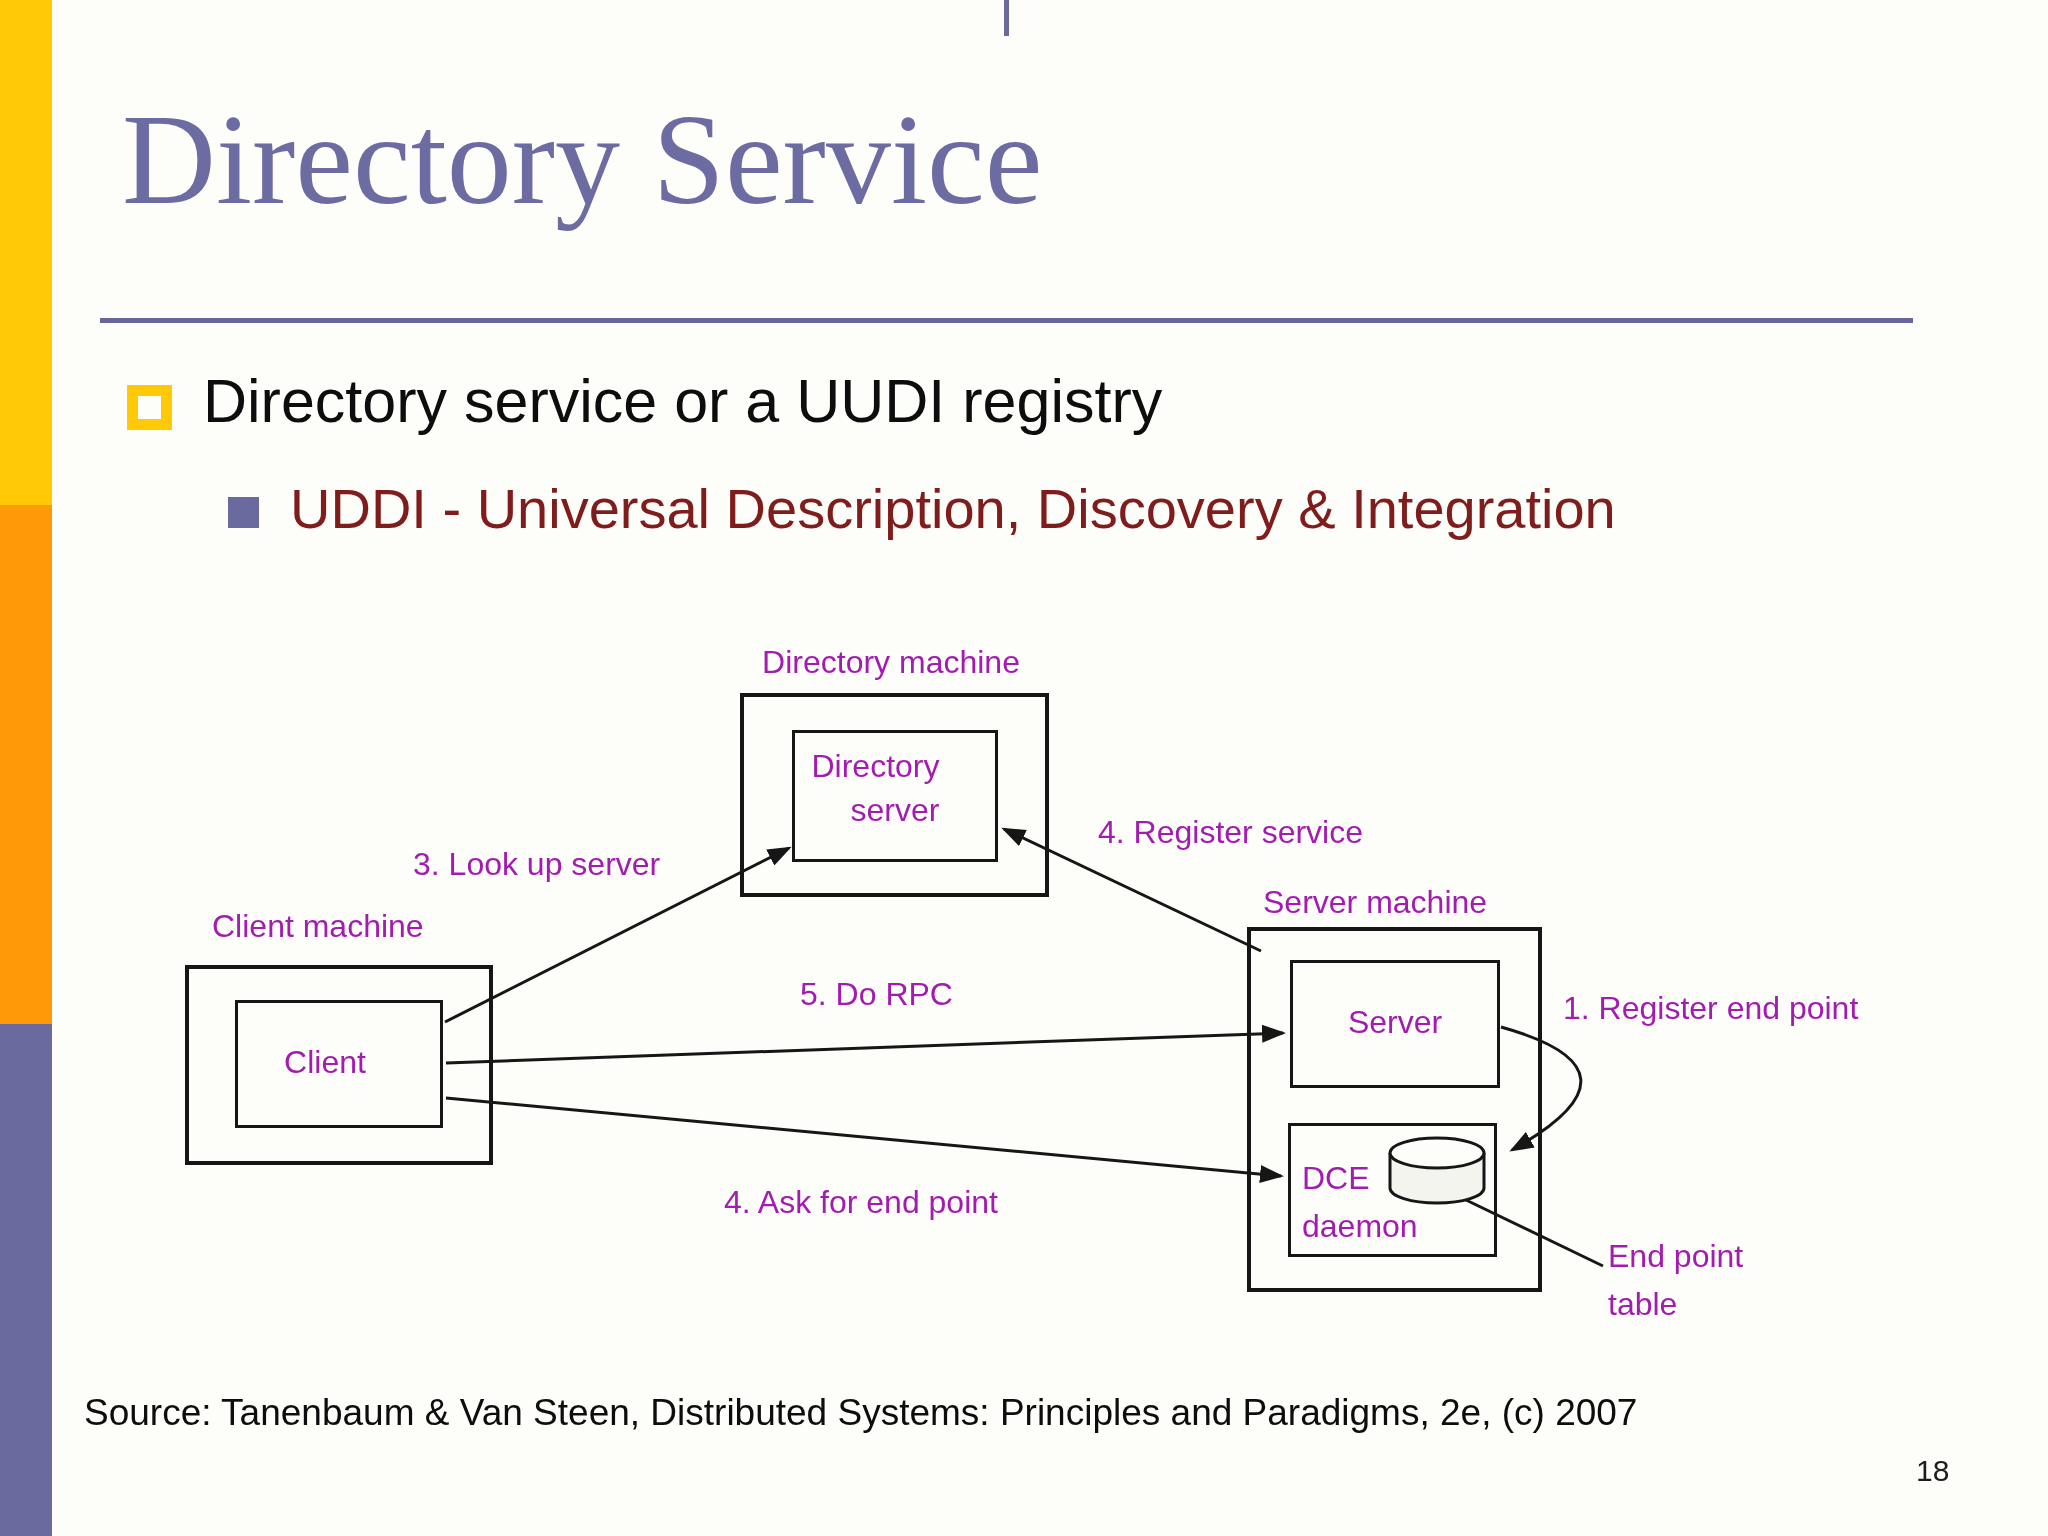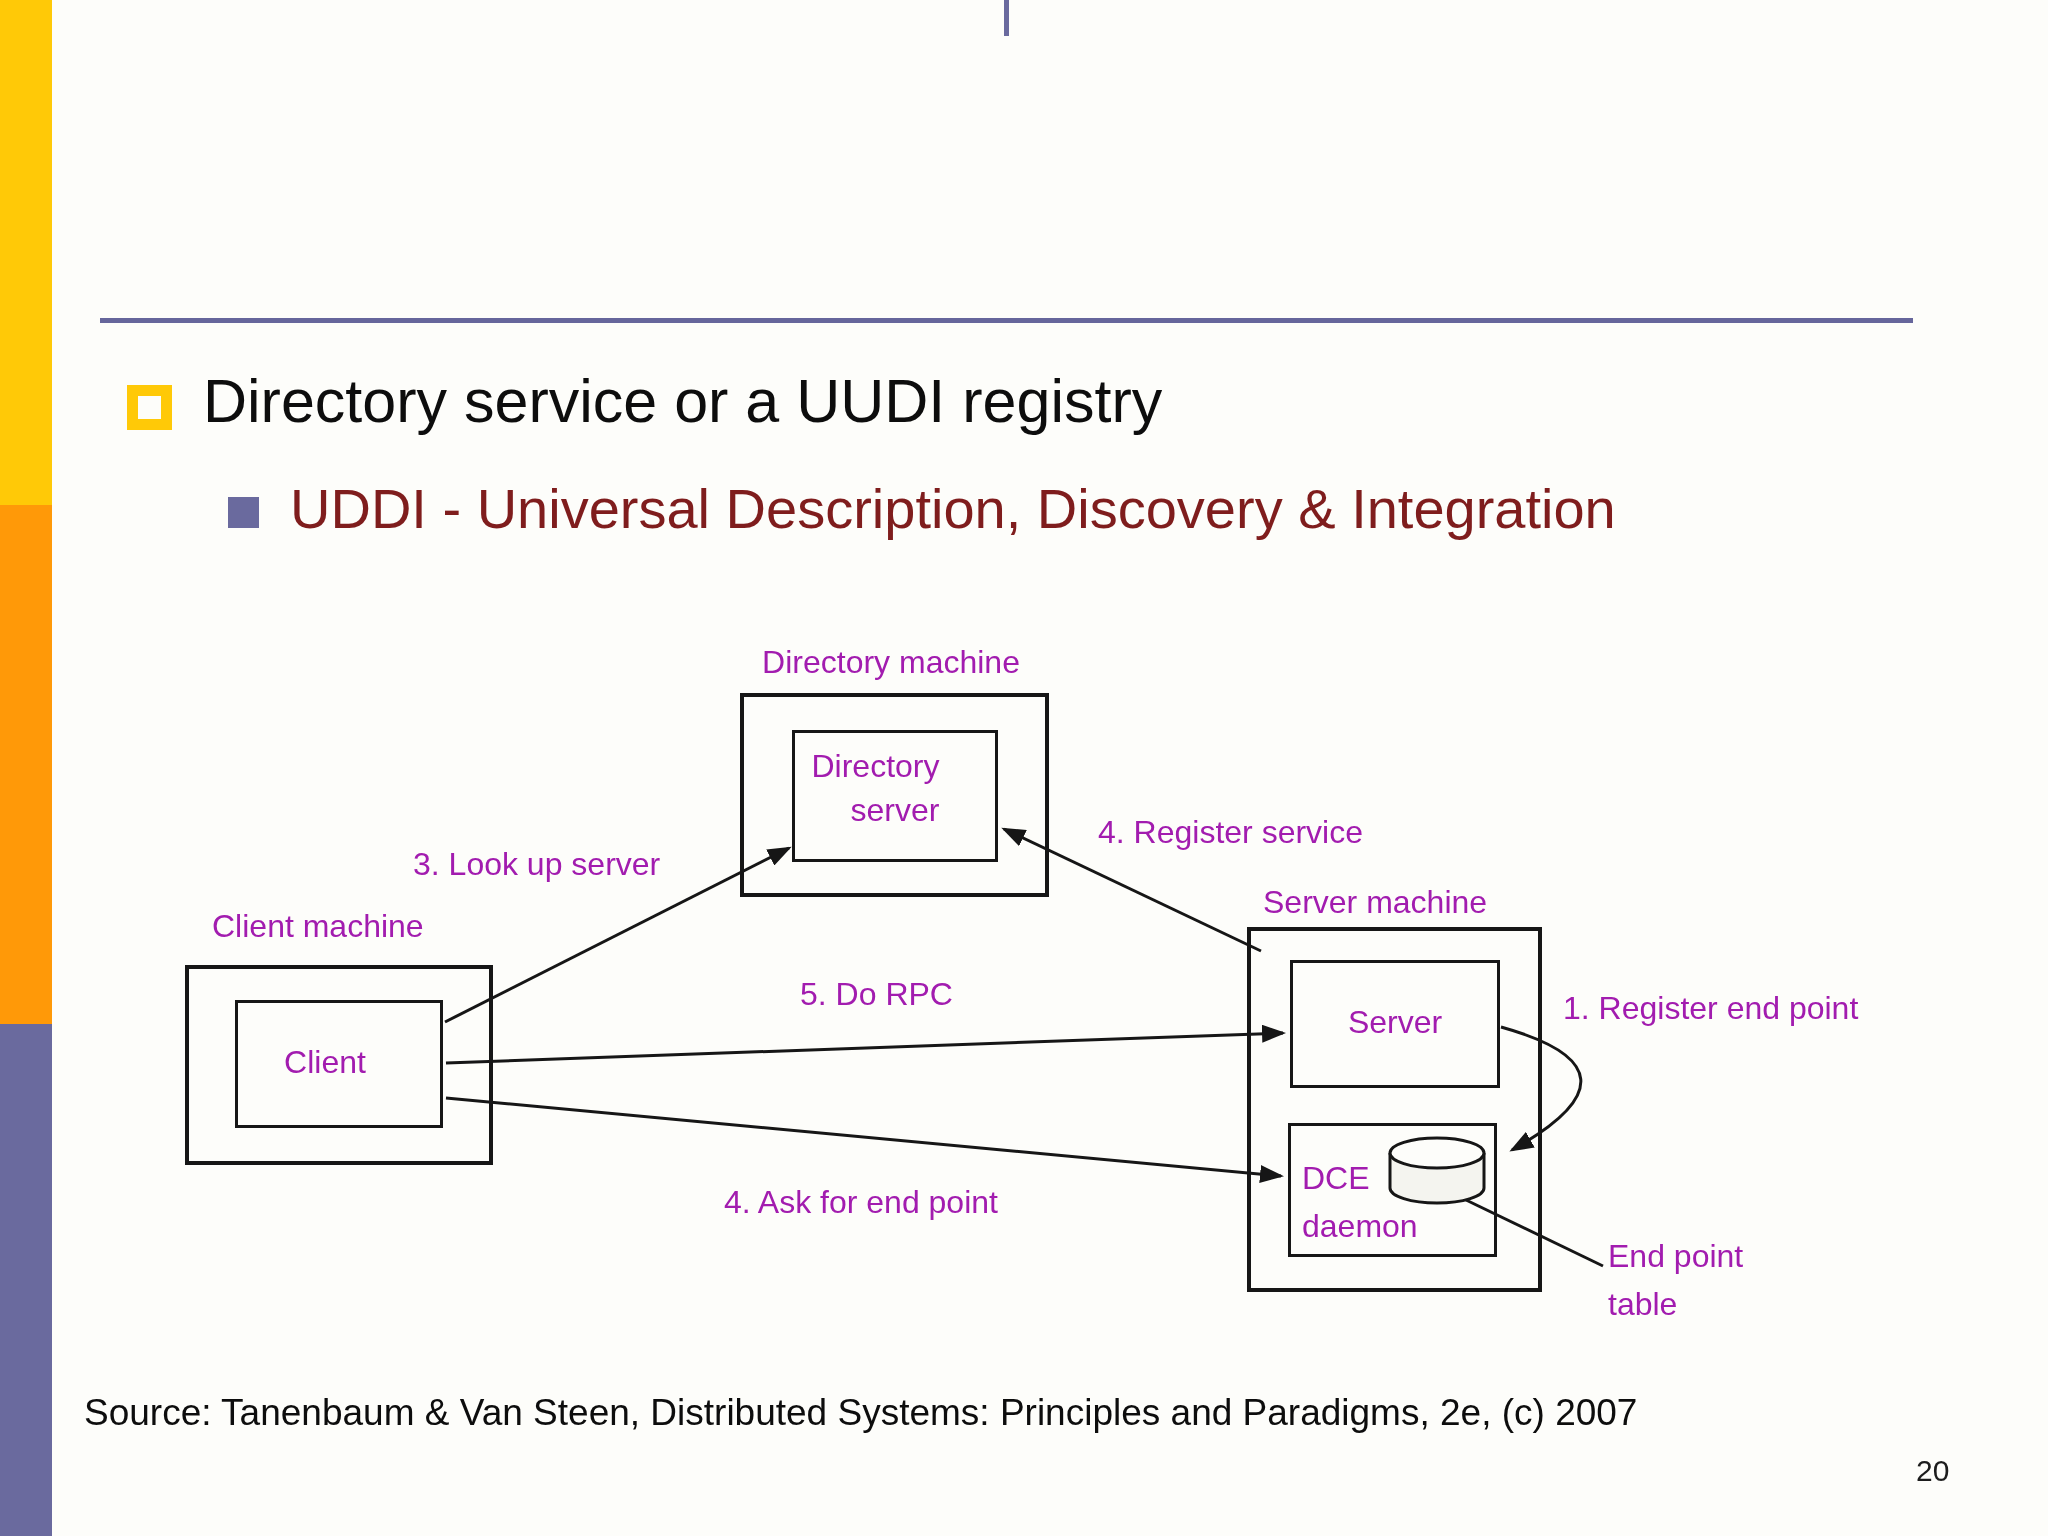--- a/index.html
+++ b/index.html
@@ -38,20 +38,21 @@
 </head>
 <body>
 
 <div id="slide">
 
   <div class="bar" style="top:0;height:505px;background:#ffc907;"></div>
   <div class="bar" style="top:505px;height:519px;background:#ff9908;"></div>
   <div class="bar" style="top:1024px;height:512px;background:#6a6a9e;"></div>
   <div id="top-tick"></div>
 
+  <div id="title">Directory Service</div>
   <div id="title-rule"></div>
 
   <div class="b1-square"></div>
   <div class="b1-text">Directory service or a UUDI registry</div>
 
   <div class="b2-square"></div>
   <div class="b2-text">UDDI - Universal Description, Discovery &amp; Integration</div>
 
   <svg id="svg-layer" width="2048" height="1536" viewBox="0 0 2048 1536">
     <defs>
@@ -100,15 +101,15 @@
   <div class="dlabel" style="left:413px;top:846px;">3. Look up server</div>
   <div class="dlabel" style="left:1098px;top:814px;">4. Register service</div>
   <div class="dlabel" style="left:800px;top:976px;">5. Do RPC</div>
   <div class="dlabel" style="left:724px;top:1184px;">4. Ask for end point</div>
   <div class="dlabel" style="left:1563px;top:990px;">1. Register end point</div>
 
   <div class="dlabel" style="left:1608px;top:1238px;">End point</div>
   <div class="dlabel" style="left:1608px;top:1286px;">table</div>
 
   <div id="source-line">Source: Tanenbaum &amp; Van Steen, Distributed Systems: Principles and Paradigms, 2e, (c) 2007</div>
-  <div id="page-number">20</div>
+  <div id="page-number">18</div>
 
 </div>
 
 </body></html>

